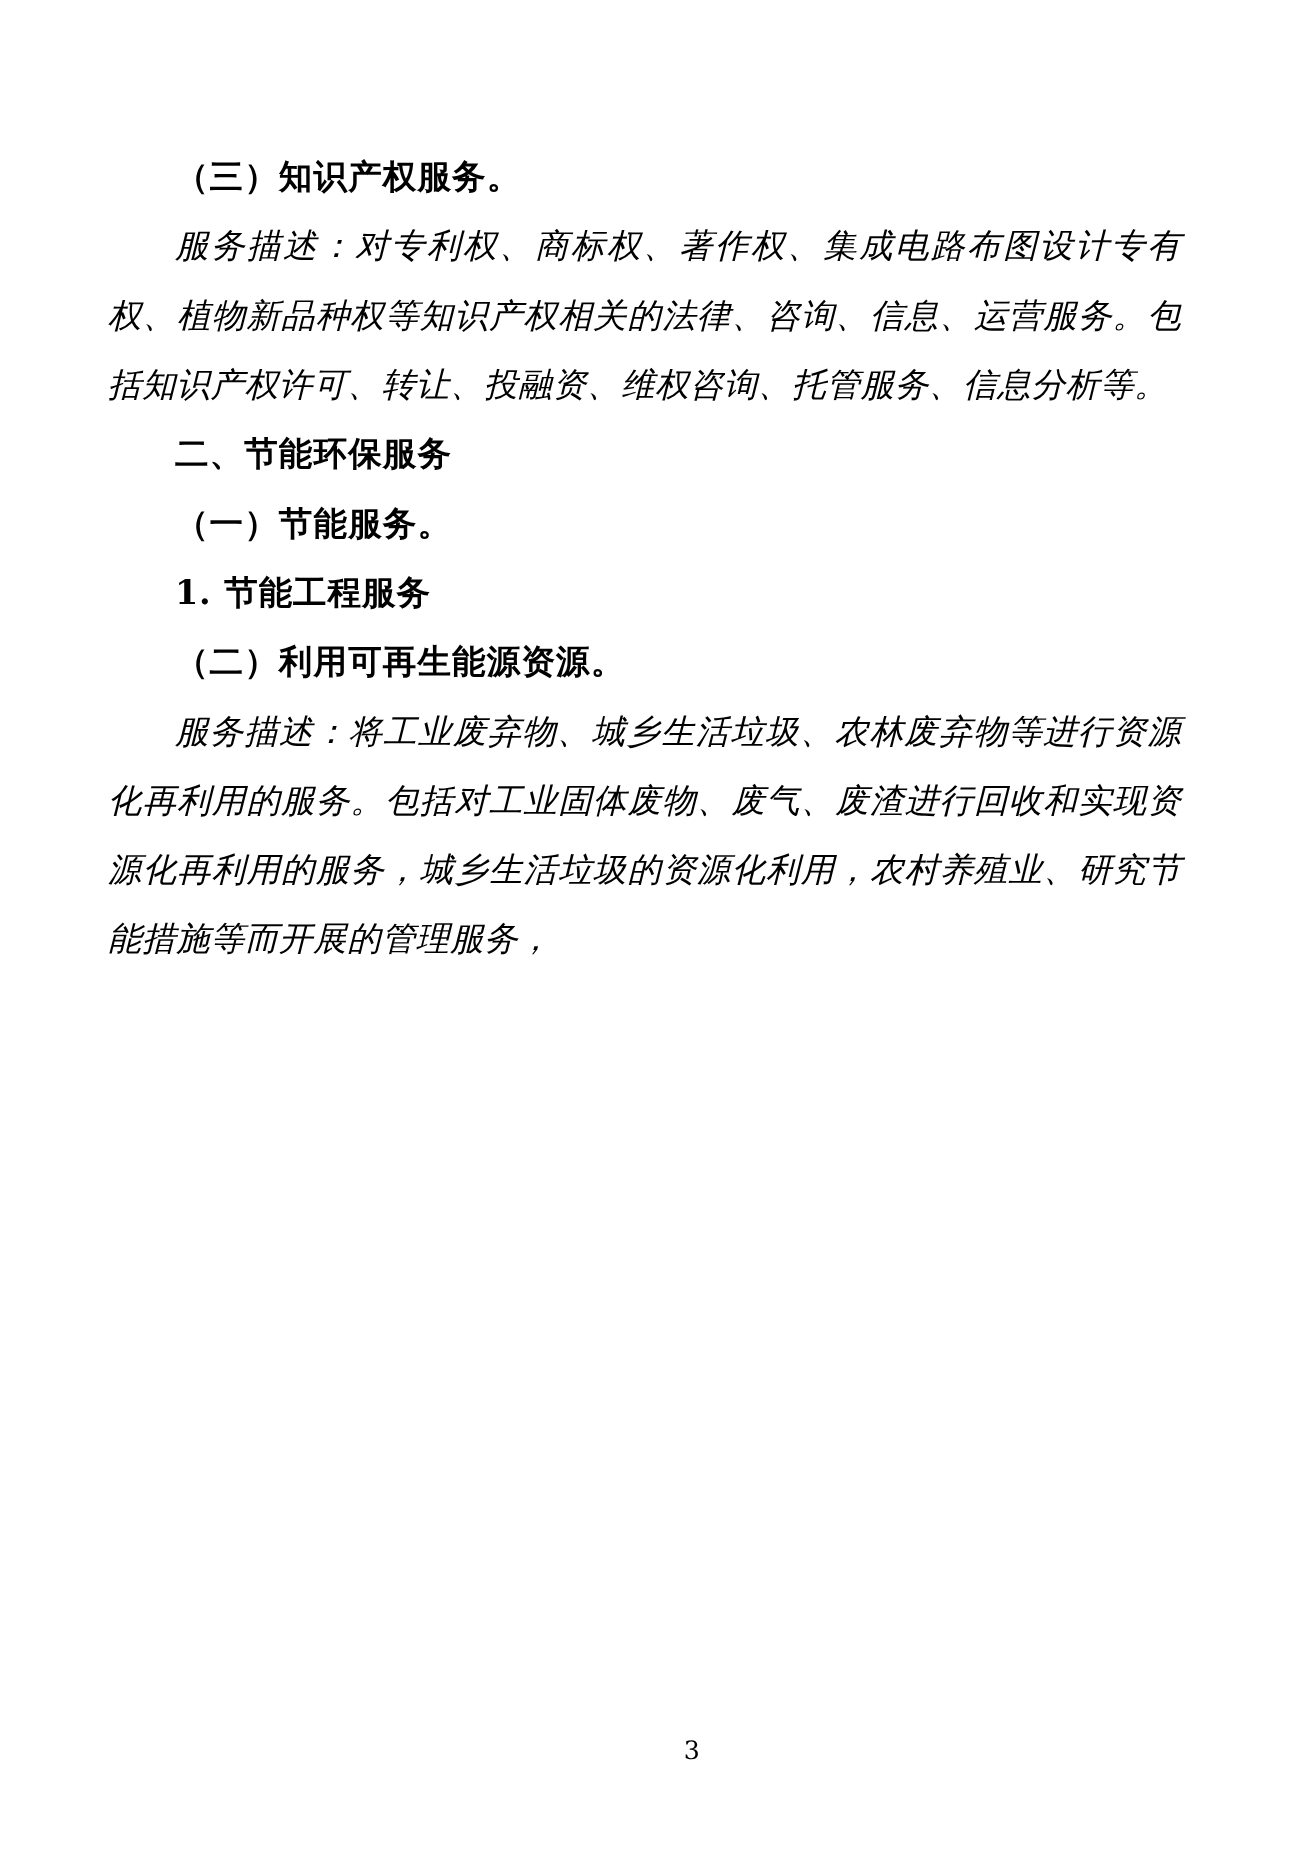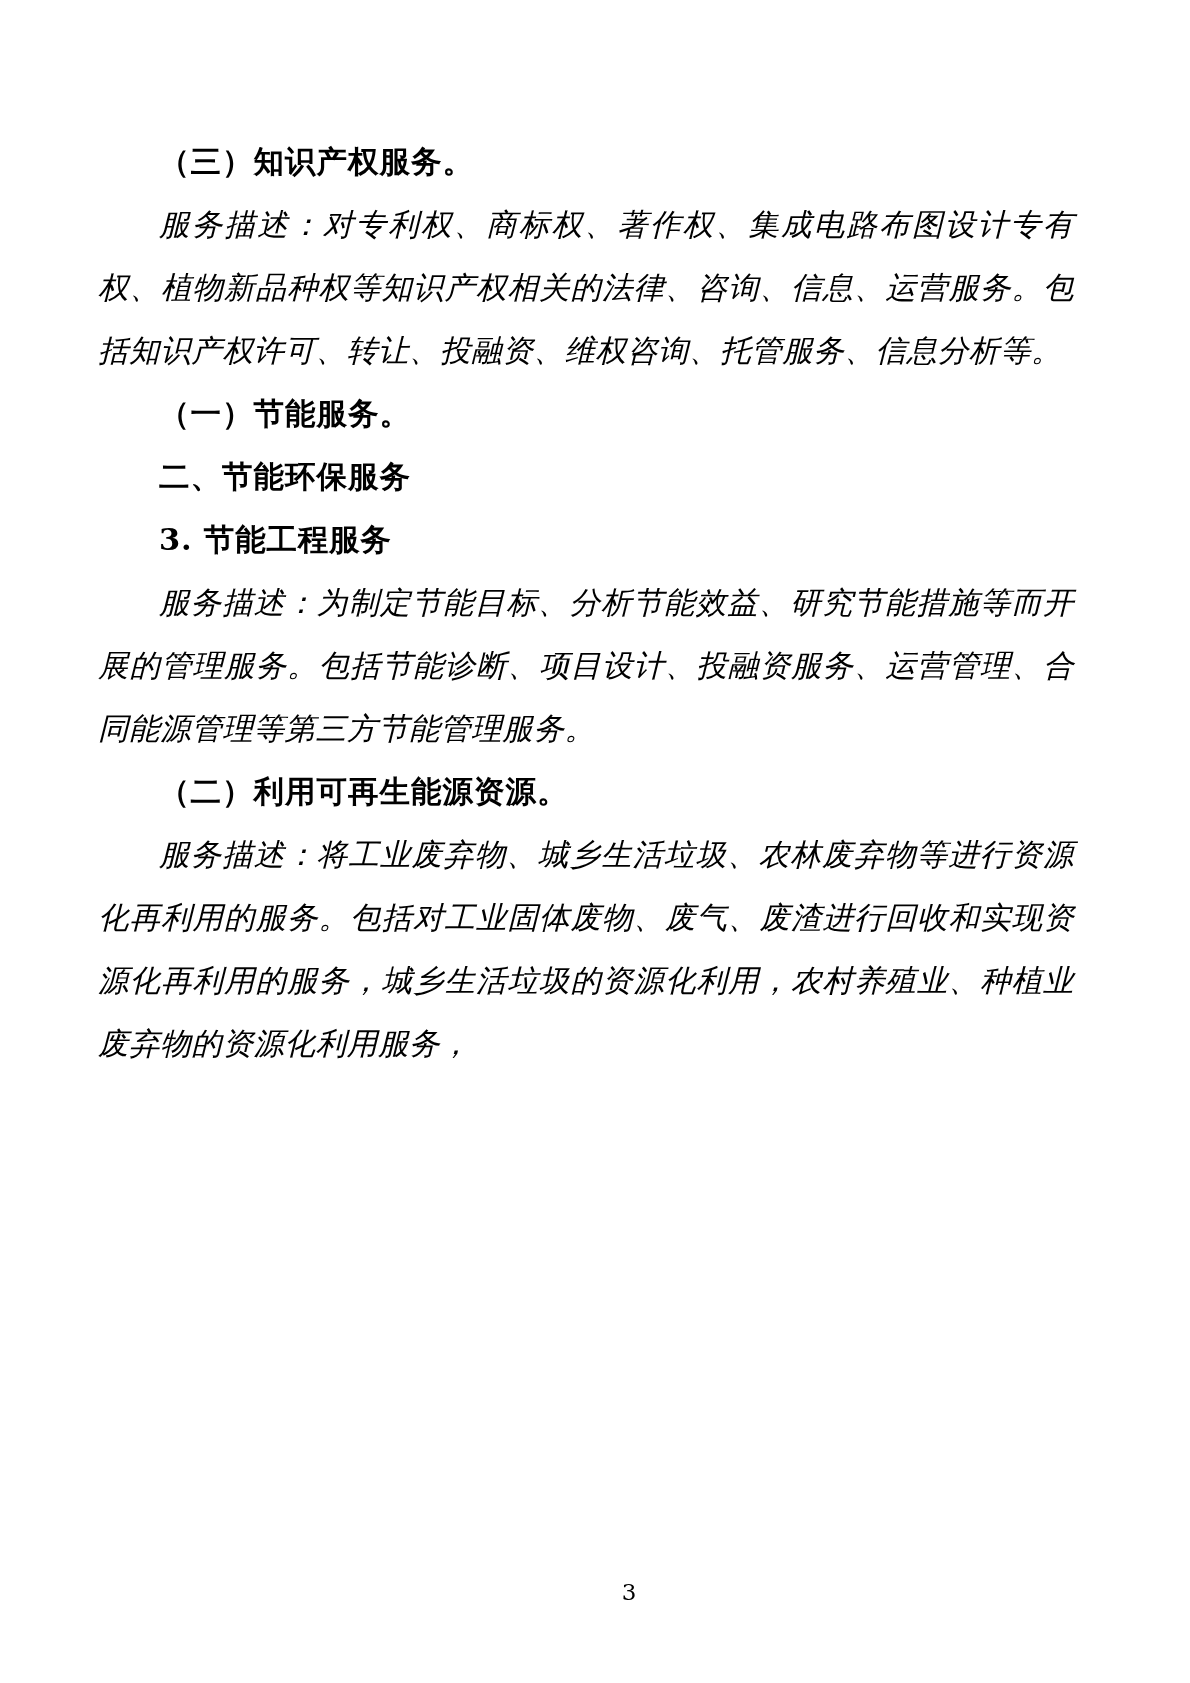--- a/index.html
+++ b/index.html
@@ -62,31 +62,30 @@
 </head>
 <body>
 
 <div class="page">
   <div class="doc-body">
 
     <p class="heading">（三）知识产权服务。</p>
 
     <p class="para">服务描述：对专利权、商标权、著作权、集成电路布图设计专有权、植物新品种权等知识产权相关的法律、咨询、信息、运营服务。包括知识产权许可、转让、投融资、维权咨询、托管服务、信息分析等。</p>
 
+    <p class="heading">二、节能环保服务</p>
+
     <p class="heading">（一）节能服务。</p>
 
-    <p class="heading">二、节能环保服务</p>
-
-    <p class="heading-sm">3. 节能工程服务</p>
+    <p class="heading-sm">1. 节能工程服务</p>
 
 
 
-    <p class="para">服务描述：为制定节能目标、分析节能效益、研究节能措施等而开展的管理服务。包括节能诊断、项目设计、投融资服务、运营管理、合同能源管理等第三方节能管理服务。</p>
 
     <p class="heading">（二）利用可再生能源资源。</p>
 
 
-    <p class="para">服务描述：将工业废弃物、城乡生活垃圾、农林废弃物等进行资源化再利用的服务。包括对工业固体废物、废气、废渣进行回收和实现资源化再利用的服务，城乡生活垃圾的资源化利用，农村养殖业、种植业废弃物的资源化利用服务，</p>
+    <p class="para">服务描述：将工业废弃物、城乡生活垃圾、农林废弃物等进行资源化再利用的服务。包括对工业固体废物、废气、废渣进行回收和实现资源化再利用的服务，城乡生活垃圾的资源化利用，农村养殖业、研究节能措施等而开展的管理服务，</p>
 
   </div>
 
   <div class="page-number">3</div>
 </div>
 
 </body></html>

